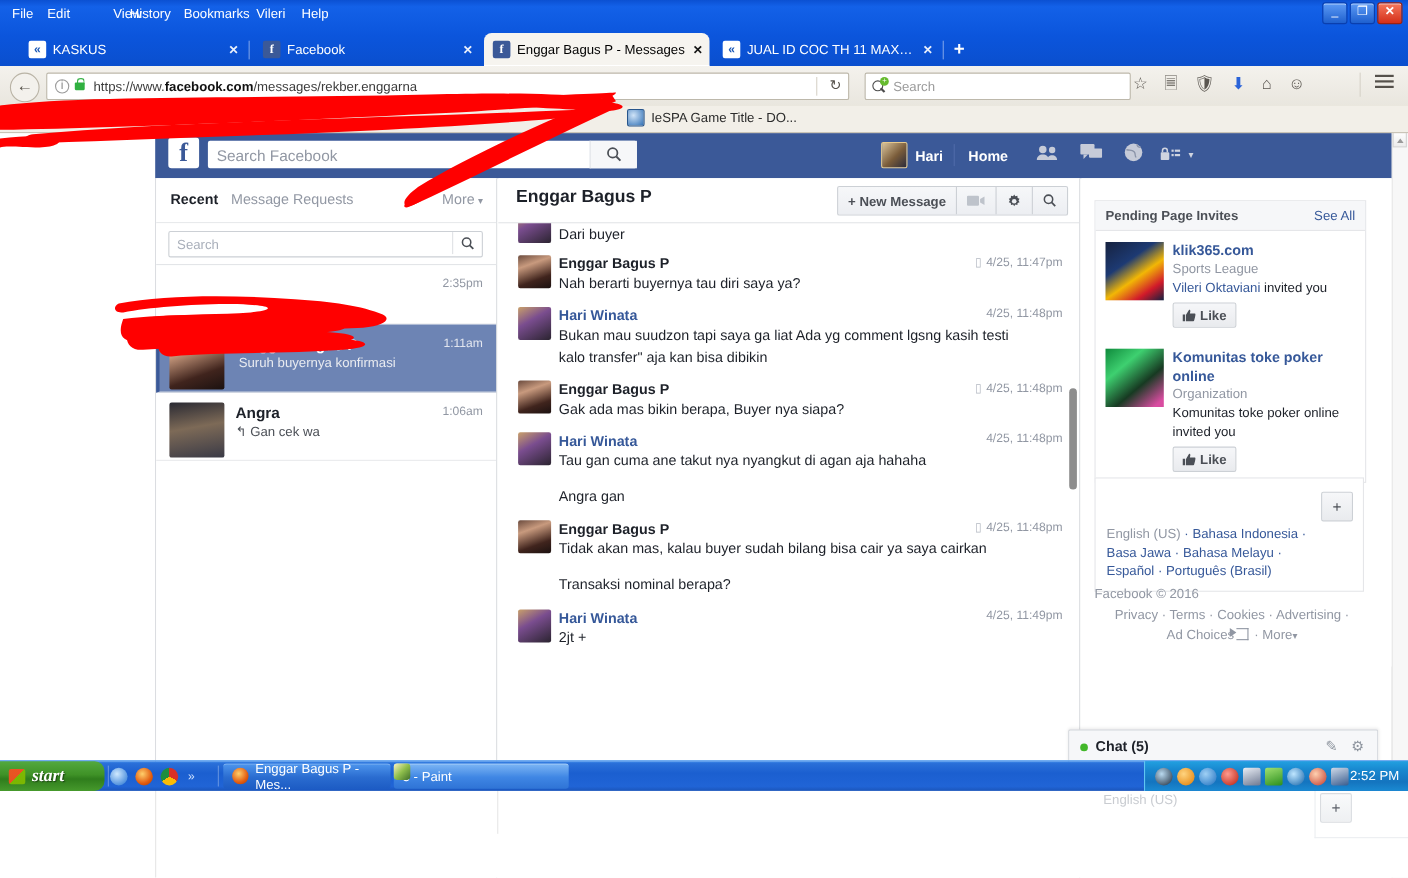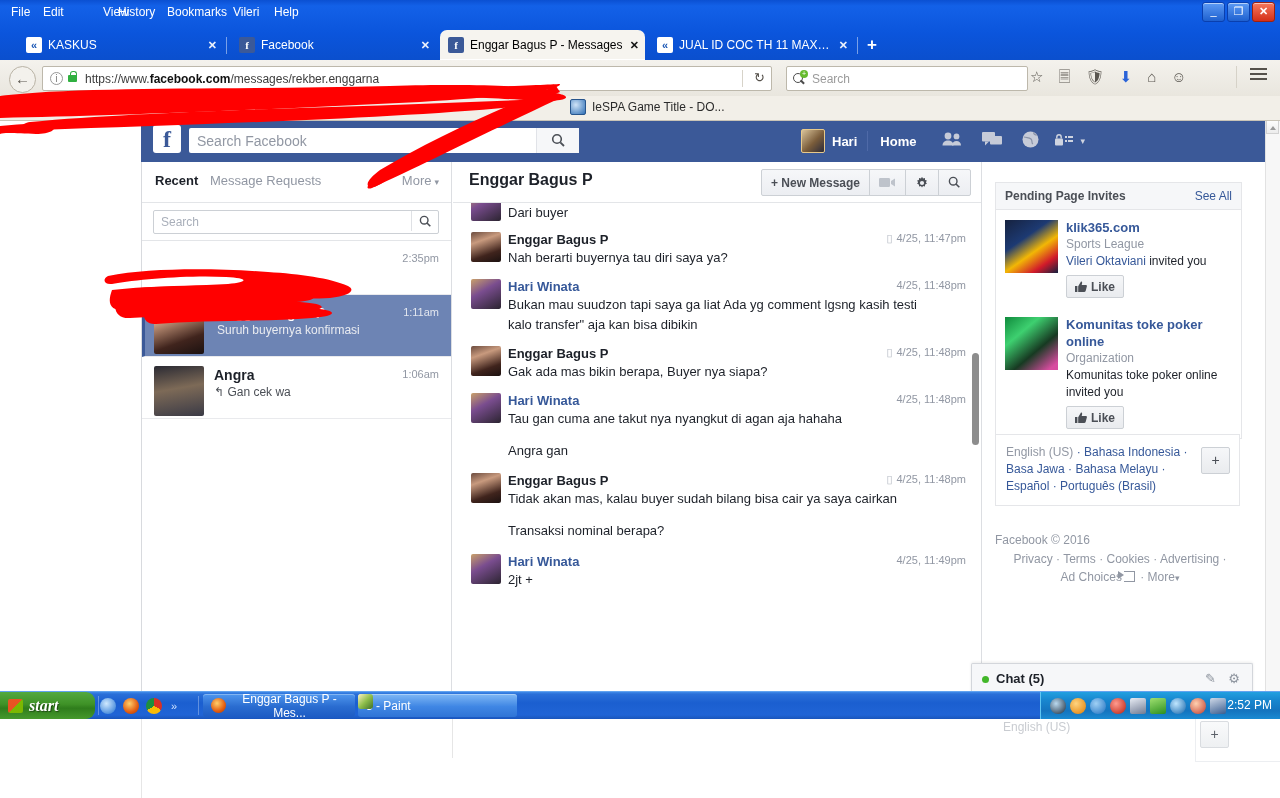--- a/index.html
+++ b/index.html
@@ -225,21 +225,21 @@
   .likebtn{
     display:inline-flex;align-items:center;gap:4px;margin-top:5px;
     height:21px;padding:0 8px;border:1px solid #ccd0d5;border-radius:2px;
     background:linear-gradient(180deg,#f6f7f9,#e9ebee);
     font-size:12px;font-weight:bold;color:#4b4f56;
   }
   .rc-lang{
     position:absolute;left:12px;top:272px;width:245px;border:1px solid #e5e6e9;background:#fff;
     padding:9px 10px;box-sizing:border-box;min-height:72px;
   }
-  .rc-lang .txt{font-size:12px;line-height:17px;color:#365899;width:190px;}
+  .rc-lang .txt{font-size:12px;line-height:17px;color:#365899;width:190px;margin-top:33px;}
   .rc-lang .txt .cur{color:#9197a3;}
   .rc-lang .plus{
     position:absolute;right:9px;top:12px;width:27px;height:25px;border:1px solid #ccd0d5;border-radius:2px;
     background:linear-gradient(180deg,#f6f7f9,#e9ebee);color:#4b4f56;font-size:14px;line-height:24px;text-align:center;
   }
   .rc-foot{position:absolute;left:12px;top:368px;width:250px;}
   .rc-foot .cr{font-size:12px;color:#9197a3;line-height:20px;}
   .rc-foot .lk{font-size:12px;color:#9197a3;line-height:18px;text-align:center;}
   .rc-foot .lk a{color:#9197a3;}
   .adchoice{display:inline-block;width:10px;height:9px;border:1px solid #9197a3;border-left:none;position:relative;top:1px;margin:0 2px;}
@@ -285,21 +285,21 @@
   .qi.ie{background:radial-gradient(circle at 40% 35%,#cfe9ff,#1f6fd0);}
   .qi.ff{background:radial-gradient(circle at 40% 35%,#ffcf6b,#e25c10 60%,#a33a00);}
   .qi.ch{background:conic-gradient(#d93025 0 33%,#fbbc05 33% 66%,#1e8e3e 66% 100%);}
   .qlaunch .chev{color:#cfe2ff;font-size:11px;margin-left:2px;}
   .qsep{position:absolute;top:4px;width:1px;height:19px;background:rgba(255,255,255,.3);}
   .tbtn{
     position:absolute;top:2px;height:23px;border-radius:3px;
     display:flex;align-items:center;gap:6px;padding:0 8px;box-sizing:border-box;
     font-size:12px;color:#fff;
   }
-  .tbtn.a{background:linear-gradient(180deg,#4f97ee,#2a6cd0 55%,#1d5cc4);box-shadow:inset 0 1px 0 rgba(255,255,255,.3);text-align:center;}
+  .tbtn.a{background:linear-gradient(180deg,#4f97ee,#2a6cd0 55%,#1d5cc4);box-shadow:inset 0 1px 0 rgba(255,255,255,.3);}
   .tbtn.b{background:linear-gradient(180deg,#7fb8f5,#3f86e4 55%,#2f74d6);box-shadow:inset 0 1px 0 rgba(255,255,255,.35);}
   .tbtn .ti{width:15px;height:15px;border-radius:3px;flex:0 0 15px;}
   .ti.ff{background:radial-gradient(circle at 40% 35%,#ffcf6b,#e25c10 60%,#a33a00);border-radius:50%;}
   .ti.paint{background:linear-gradient(135deg,#fff3c4,#8fbf4c 50%,#3f6f2a);}
   .tray{
     position:absolute;right:0;top:0;height:27px;width:240px;
     background:linear-gradient(180deg,#22a0e0 0%,#1887cf 30%,#1474bf 70%,#1a8ad2 100%);
     border-left:1px solid #5fc6f2;
     display:flex;align-items:center;gap:4px;padding-left:9px;box-sizing:border-box;
   }

